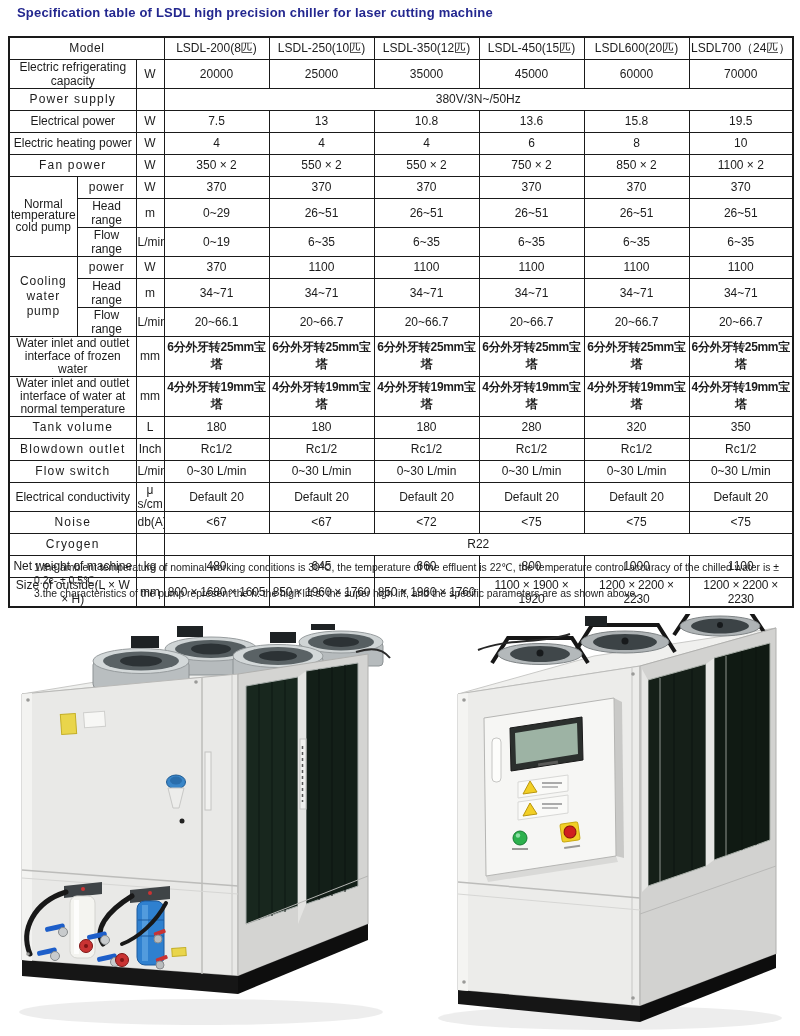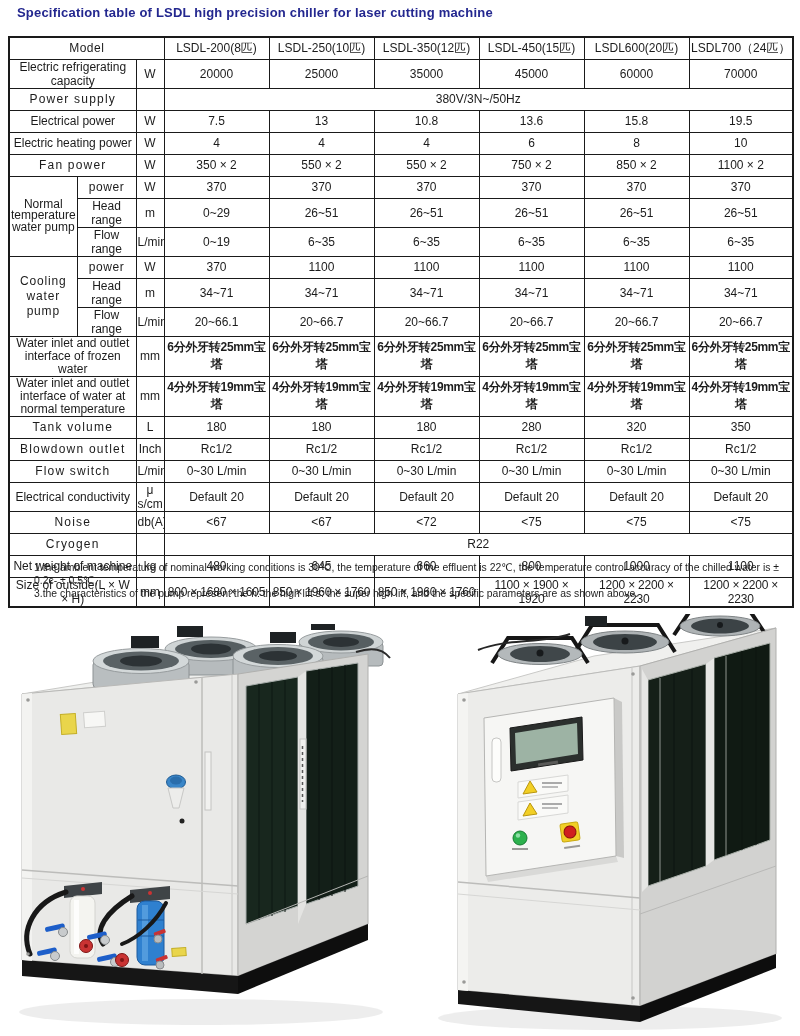--- a/index.html
+++ b/index.html
@@ -97,21 +97,21 @@
         <td class="lbl lc-lg" colspan="2">Fan power</td>
         <td class="lbl ">W</td>
         <td>350 × 2</td>
         <td>550 × 2</td>
         <td>550 × 2</td>
         <td>750 × 2</td>
         <td>850 × 2</td>
         <td>1100 × 2</td>
       </tr>
       <tr>
-        <td class="lbl grp" rowspan="3">Normal temperature water pump</td>
+        <td class="lbl grp" rowspan="3">Normal temperature cold pump</td>
         <td class="lbl sub-power">power</td>
         <td class="lbl ">W</td>
         <td class="shade">370</td>
         <td class="shade">370</td>
         <td class="shade">370</td>
         <td class="shade">370</td>
         <td class="shade">370</td>
         <td class="shade">370</td>
       </tr>
       <tr>

